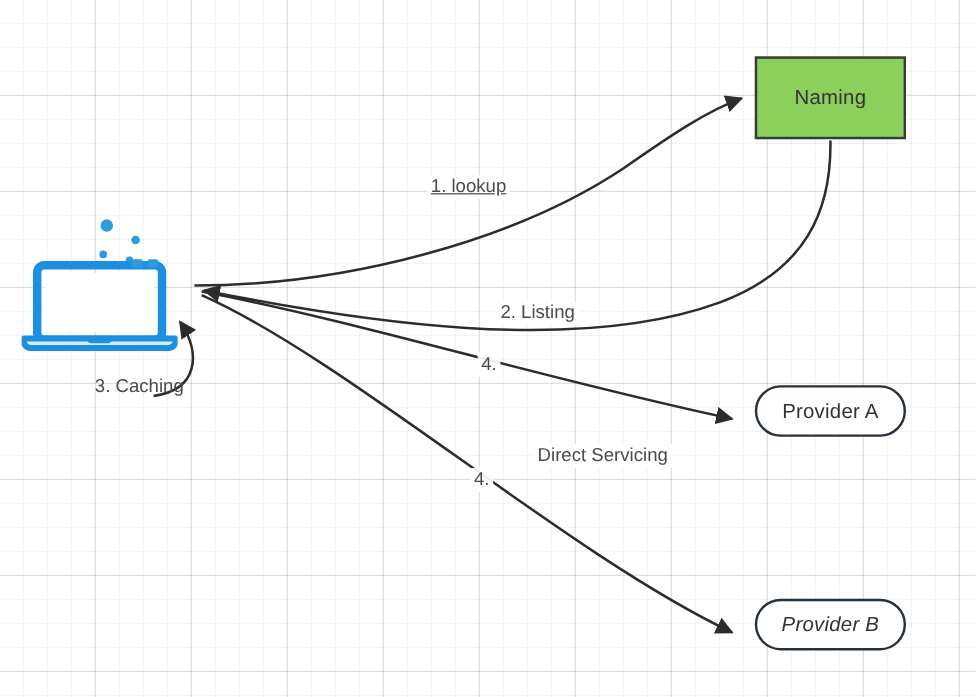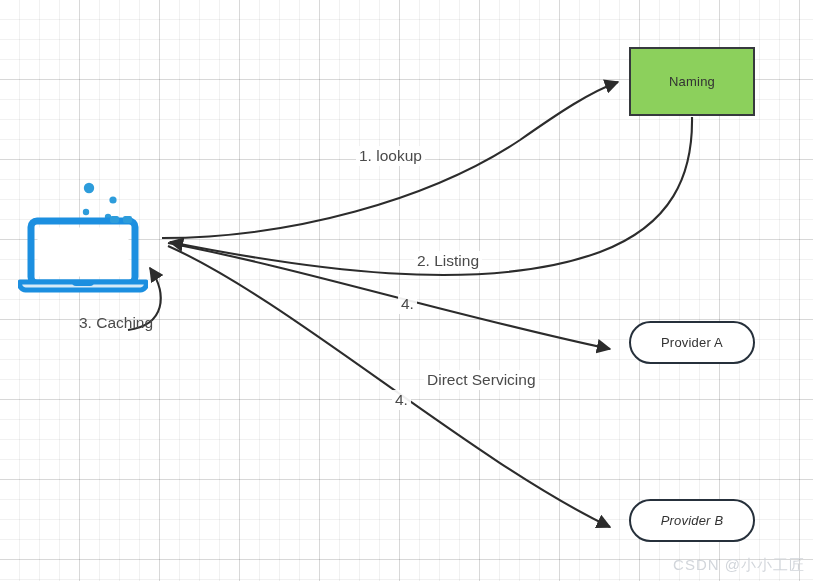--- a/index.html
+++ b/index.html
@@ -30,21 +30,21 @@
     height: 581px;
   }
 
   .node {
     position: absolute;
     box-sizing: border-box;
     display: flex;
     align-items: center;
     justify-content: center;
     color: #333333;
-    font-size: 13px;
+    font-size: 17px;
     font-family: "Liberation Sans", sans-serif;
     letter-spacing: .2px;
   }
   .node-naming {
     left: 629px; top: 47px;
     width: 126px; height: 69px;
     background: #8CD05C;
     border: 2px solid #36393D;
   }
   .node-provider {
@@ -60,26 +60,26 @@
   .edge-label {
     position: absolute;
     color: #4A4A4A;
     font-size: 15.5px;
     font-family: "Liberation Sans", sans-serif;
     white-space: nowrap;
     background: rgba(255,255,255,0.92);
     padding: 0 3px;
     line-height: 20px;
   }
-  .lbl-lookup   { left: 356px; top: 146px; }
+  .lbl-lookup   { left: 356px; top: 146px; text-decoration: underline; }
   .lbl-listing  { left: 414px; top: 251px; }
   .lbl-caching  { left: 76px;  top: 313px; background: rgba(255,255,255,0.0); text-align: center; }
   .lbl-four-a   { left: 398px; top: 294px; }
   .lbl-four-b   { left: 392px; top: 390px; }
-  .lbl-direct   { left: 424px; top: 370px; }
+  .lbl-direct   { left: 445px; top: 370px; }
 
   .laptop {
     position: absolute;
     left: 18px; top: 176px;
     width: 130px; height: 118px;
   }
   .watermark {
     position: absolute;
     right: 8px; bottom: 6px;
     font-size: 15px;
@@ -151,15 +151,14 @@
   <div class="edge-label lbl-listing">2. Listing</div>
 
   <div class="edge-label lbl-caching">3. Caching</div>
 
   <div class="edge-label lbl-four-a">4.</div>
 
   <div class="edge-label lbl-four-b">4.</div>
 
   <div class="edge-label lbl-direct">Direct Servicing</div>
 
-  <div class="watermark">CSDN @小小工匠</div>
 
 </div>
 
 </body></html>

